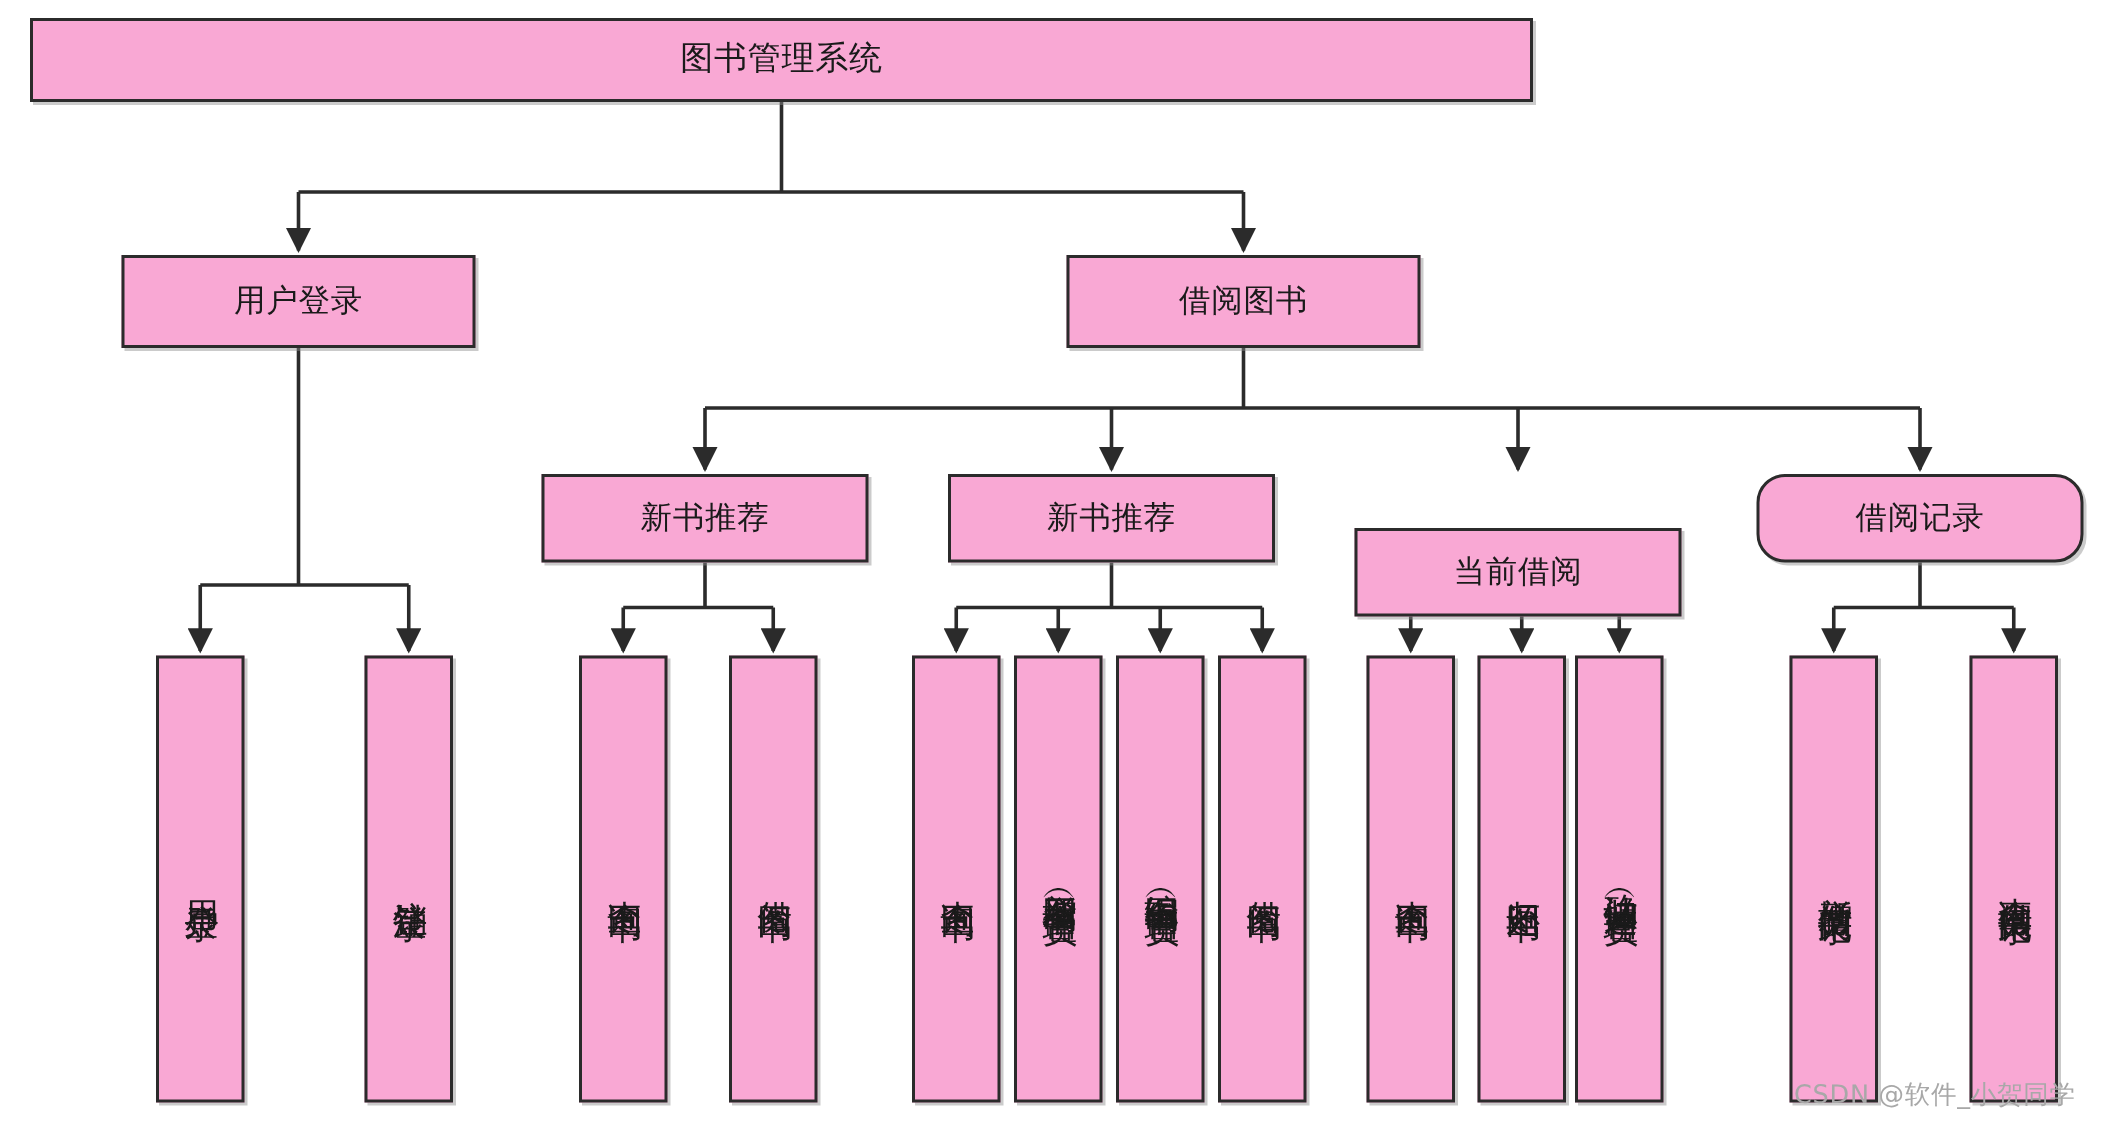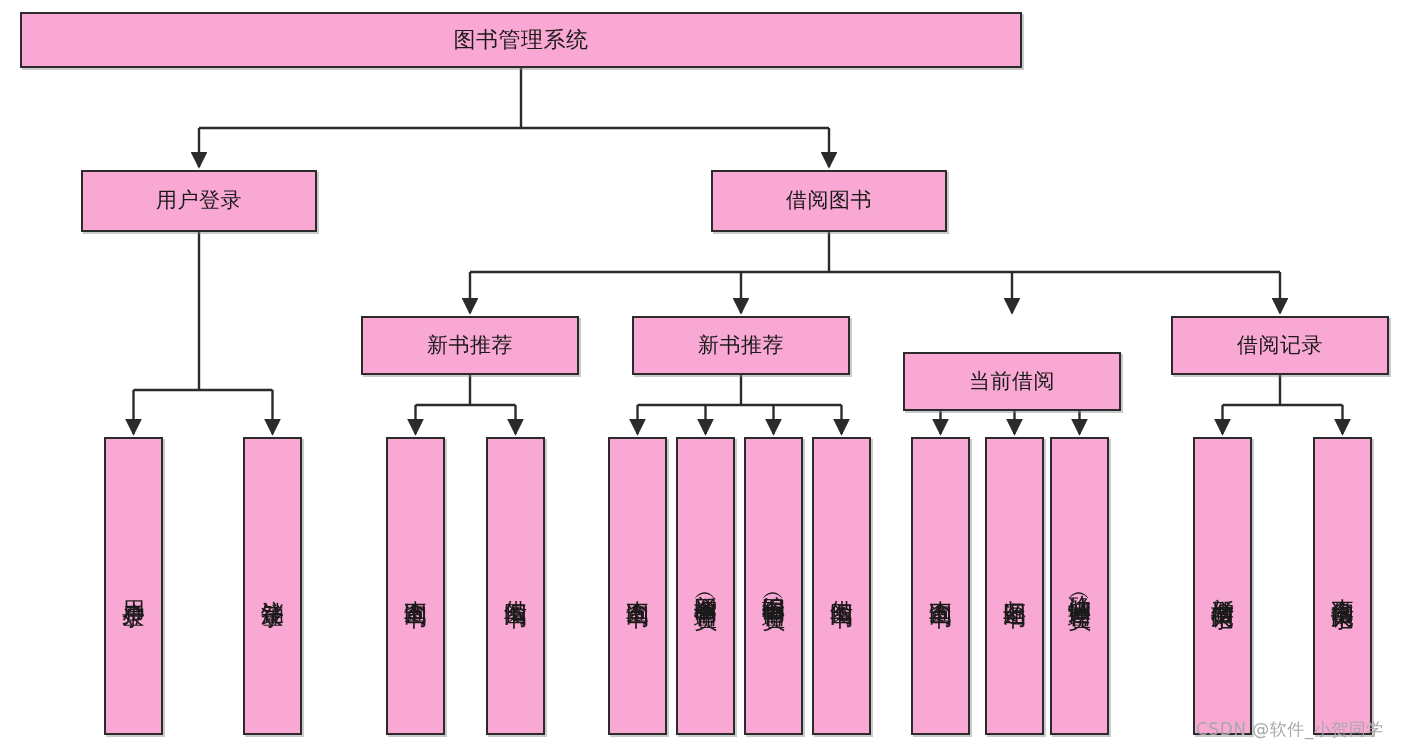--- a/index.html
+++ b/index.html
@@ -121,21 +121,21 @@
       </div>
       <div class="node horiz" style="left: 361px; top: 316px; width: 218px; height: 59px;">
         <span class="lbl">新书推荐</span>
       </div>
       <div class="node horiz" style="left: 632px; top: 316px; width: 218px; height: 59px;">
         <span class="lbl">新书推荐</span>
       </div>
       <div class="node horiz" style="left: 903px; top: 316px; width: 218px; height: 59px; margin-top: 36px;">
         <span class="lbl">当前借阅</span>
       </div>
-      <div class="node horiz" style="left: 1171px; top: 316px; width: 218px; height: 59px;">
+      <div class="node horiz" style="left: 1171px; top: 316px; width: 218px; height: 59px; border-radius: 19px;">
         <span class="lbl">借阅记录</span>
       </div>
       <div class="node vert" style="left: 104px; top: 437px; width: 59px; height: 298px;">
         <span class="lbl">用户登录</span>
       </div>
       <div class="node vert" style="left: 243px; top: 437px; width: 59px; height: 298px;">
         <span class="lbl">注销登录</span>
       </div>
       <div class="node vert" style="left: 386px; top: 437px; width: 59px; height: 298px;">
         <span class="lbl">查询图书</span>

